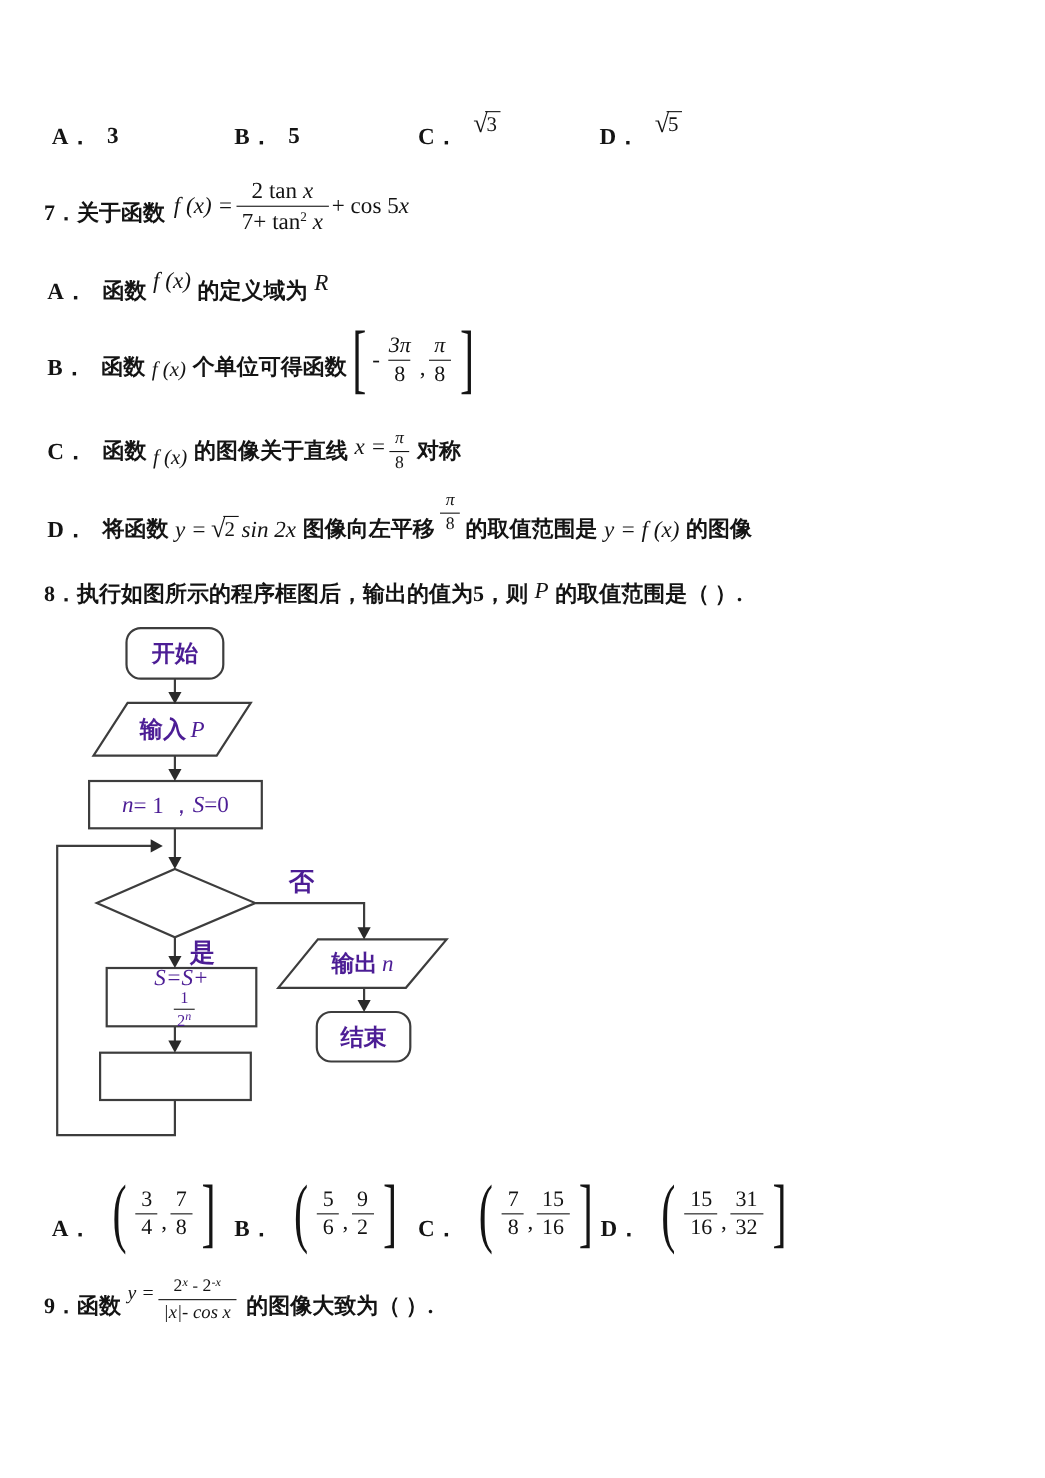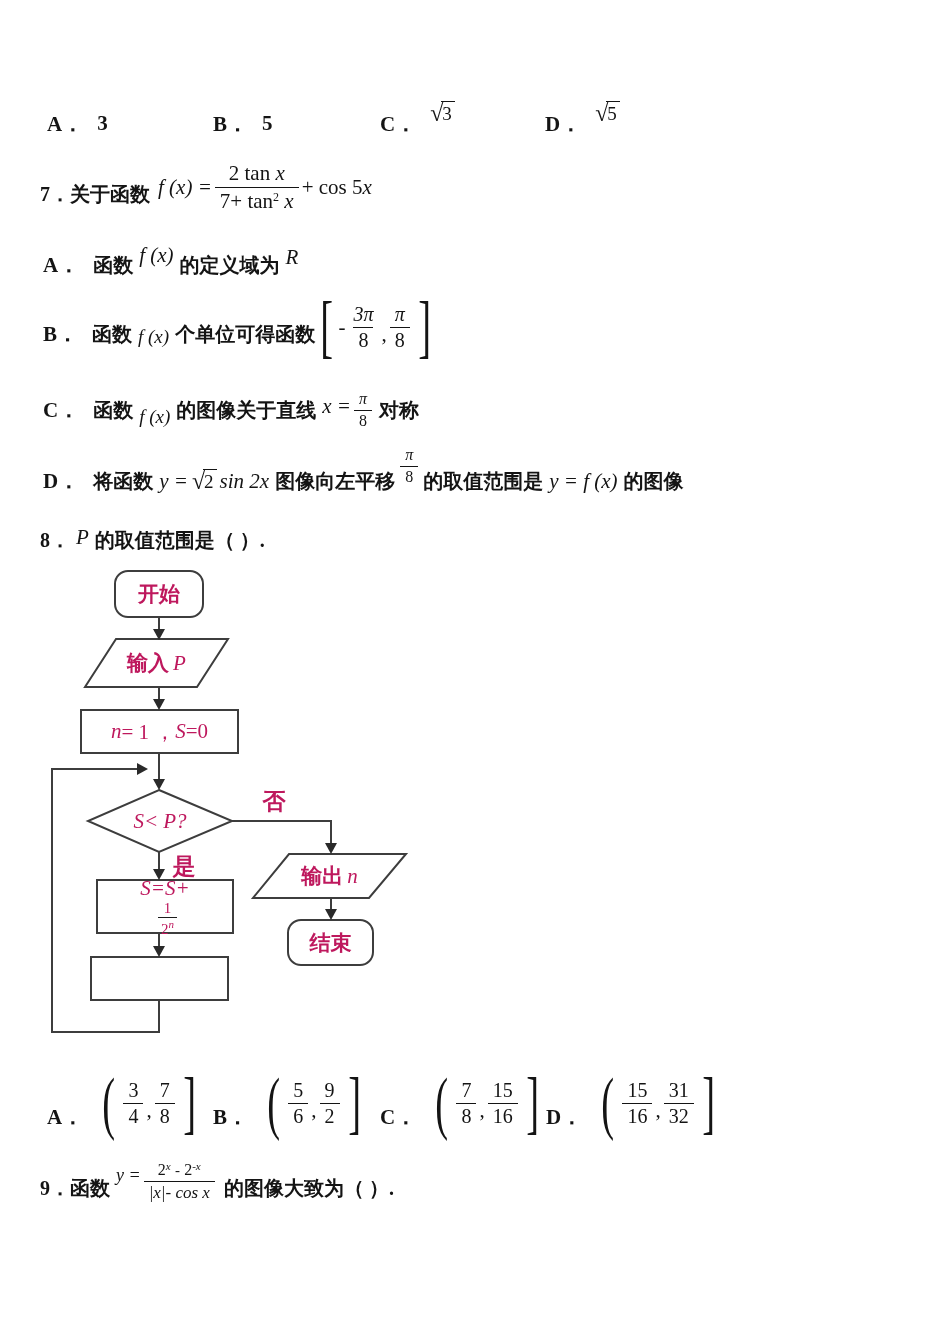--- a/index.html
+++ b/index.html
@@ -22,21 +22,21 @@
         line-height:56px;transform:scaleX(0.55);color:#141414;}
   .radical{display:inline-flex;align-items:flex-start;font-style:normal;}
   .rsign{font-size:24px;line-height:1;}
   .rbody{border-top:1.7px solid #141414;font-size:19px;padding:1px 3px 0 1px;margin-left:-2px;}
   .raise{position:relative;top:-11px;}
   .dn{position:relative;top:7px;}
   
   #fc{position:absolute;left:40px;top:560px;width:420px;height:480px;}
   #fc svg{position:absolute;left:0;top:0;}
   .fcl{position:absolute;display:flex;align-items:center;justify-content:center;
-       font-size:21px;font-weight:700;color:#be185d;}
+       font-size:21px;font-weight:700;color:#4c1d95;}
   .fcm{font-style:italic;font-weight:400;font-family:"Liberation Serif",serif;}
   .fcfrac{display:inline-flex;flex-direction:column;align-items:center;line-height:1;
           font-weight:400;margin-left:5px;}
   .fcfrac .fden{border-top:1.6px solid #1c1c1c;padding:1px 3px 0;}
   .fcfrac .fnum{padding:0 3px 1px;}
 </style>
 </head>
 <body>
 
 <div id="page">
@@ -134,20 +134,21 @@
       <span class="fnum math" style="font-size:16px;">π</span>
       <span class="fden">8</span>
     </span>
     <span class="cn dn">的取值范围是</span>
     <span class="math dn" style="margin:0 6px;">y = f (x)</span>
     <span class="cn dn">的图像</span>
   </div>
 
   <div class="abs row" style="left:40px;top:524px;height:32px;">
     <span class="cn">8．</span>
+    <span class="cn">执行如图所示的程序框图后，输出的值为5，则</span>
     <span class="math" style="position:relative;top:-3px;margin:0 6px;">P</span>
     <span class="cn">的取值范围是（  ）.</span>
   </div>
 
   <div id="fc">
     <svg width="420" height="480" viewBox="0 0 420 480">
       <g stroke="#3d3d3d" stroke-width="2" fill="none">
         <polyline points="119,440 119,472 12,472 12,209 98,209"></polyline>
         <line x1="119" y1="57" x2="119" y2="70"></line>
         <line x1="119" y1="127" x2="119" y2="141"></line>
@@ -183,21 +184,20 @@
     <div class="fcl" style="left:45px;top:79px;width:143px;height:48px;">
       <span>输入</span>
         <span class="fcm" style="margin-left:4px;">P</span>
     </div>
     <div class="fcl" style="left:41px;top:150px;width:157px;height:43px;font-weight:400;">
       <span class="fcm">n</span>
         <span>= 1 ，</span>
         <span class="fcm">S</span>
         <span>=0</span>
     </div>
-    <div class="fcl fcm" style="left:48px;top:230px;width:144px;height:62px;font-weight:400;">S&lt; P?</div>
     <div class="fcl" style="left:212px;top:226px;width:44px;height:30px;font-size:23px;">否</div>
     <div class="fcl" style="left:124px;top:292px;width:40px;height:28px;font-size:23px;">是</div>
     <div class="fcl" style="left:57px;top:320px;width:136px;height:53px;font-weight:400;flex-direction:column;">
       <span class="fcm">S=S+</span>
       <span class="fcfrac">
         <span class="fnum f15">1</span>
         <span class="fden f15"><span>2</span><sup class="fcm" style="font-size:11px;">n</sup></span>
       </span>
     </div>
     <div class="fcl" style="left:213px;top:294px;width:153px;height:44px;">

